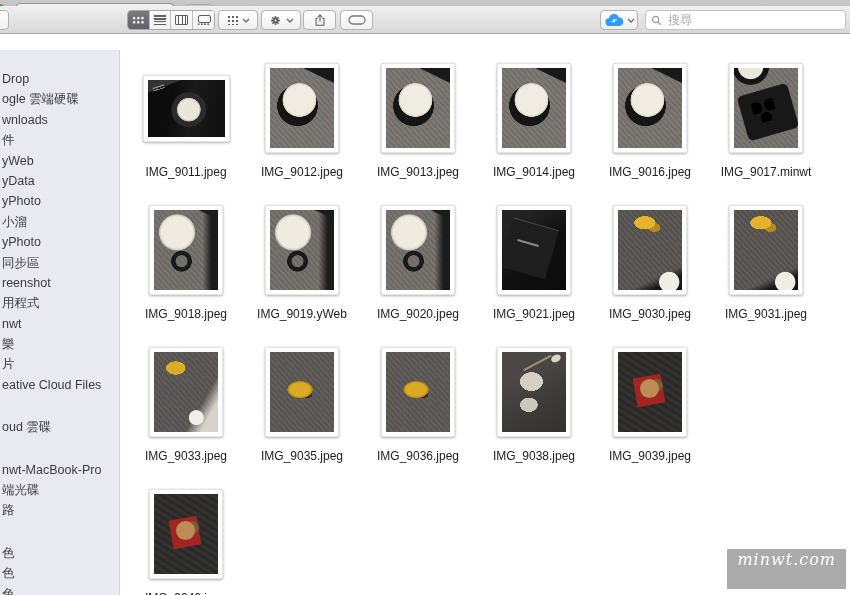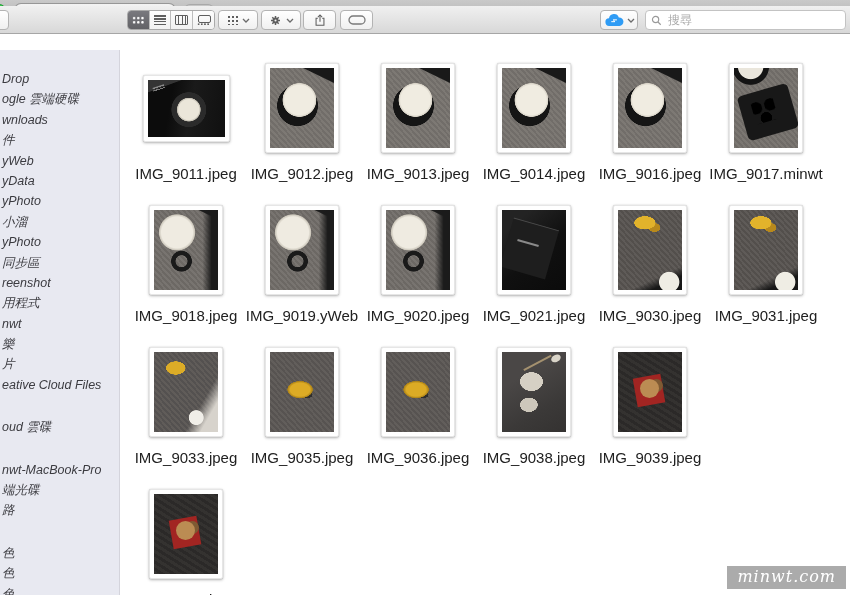--- a/index.html
+++ b/index.html
@@ -57,37 +57,37 @@
   .btn-tag{left:340px;width:33px;}
   .btn-cloud{left:600px;width:38px;}
   .search{position:absolute;left:645px;top:4px;width:201px;height:20px;border:1px solid #c3c3c3;
     border-radius:4px;background:#fff;display:flex;align-items:center;padding:0 5px;gap:4px;}
   .search input{border:none;outline:none;flex:1;font-size:12px;color:#333;background:transparent;
     font-family:"Liberation Sans",sans-serif;}
   .search input::placeholder{color:#ababab;}
 
   
   .sidebar{position:absolute;left:0;top:50px;width:120px;height:545px;background:#e8e9f1;
-    border-right:1px solid #d4d4dc;overflow:hidden;padding-top:19px;font-style:italic;}
+    border-right:1px solid #d4d4dc;overflow:hidden;padding-top:19px;}
   .sb-group{margin:0;padding:0;list-style:none;}
   .sb-group + .sb-group{margin-top:22px;}
   .sb-item{height:20.4px;line-height:20.4px;font-size:12.5px;color:#3b3b40;
     padding-left:2px;white-space:nowrap;overflow:hidden;}
 
   
   .content{position:absolute;left:121px;top:50px;width:729px;height:545px;background:#fff;
     overflow:hidden;padding:12px 0 0 7px;}
   .file-row{display:flex;}
   .file-cell{width:116px;height:142px;display:flex;flex-direction:column;align-items:center;}
   .thumb-area{height:92px;width:100%;display:flex;align-items:center;justify-content:center;}
   .frame{background:#fff;border:1px solid #e6e6e6;border-radius:2px;padding:4px;
     box-shadow:0 1px 3px rgba(0,0,0,.3),0 0 1px rgba(0,0,0,.2);}
   .photo-img{position:relative;width:64px;height:80px;overflow:hidden;background:#6f6b67;}
   .landscape .photo-img{width:77px;height:57px;}
-  .file-name{margin-top:11px;font-size:15px;color:#212121;}
+  .file-name{margin-top:11px;font-size:12px;color:#212121;}
 
   
   .v-dome-landscape .photo-img{background:
     radial-gradient(circle at 53% 52%,#ebe6da 0 20%,#beb9ad 23%,rgba(0,0,0,0) 24%),
     radial-gradient(circle at 53% 52%,#2b2b2b 0 34%,rgba(0,0,0,0) 35%),
     linear-gradient(160deg,#343434 0 14%,rgba(0,0,0,0) 15%),
     linear-gradient(100deg,#0c0c0c 0 30%,#1a1a1a 55%,#101010 100%);}
   .v-dome-landscape .photo-img::before{content:"";position:absolute;left:7%;top:11%;width:15%;height:9%;
     background:linear-gradient(#8a8a8a 0 25%,rgba(0,0,0,0) 25% 55%,#7a7a7a 55% 75%,rgba(0,0,0,0) 75%);
     transform:rotate(-18deg);}
@@ -143,21 +143,21 @@
     background:#d9d4c8;border-radius:50%;transform:rotate(-28deg);}
   .v-red-figure .photo-img{background:repeating-linear-gradient(32deg,#343230 0 3px,#2b2928 3px 6px);}
   .v-red-figure .photo-img::before{content:"";position:absolute;left:26%;top:30%;width:44%;height:36%;
     background:#a22522;transform:rotate(-10deg);}
   .v-red-figure .photo-img::after{content:"";position:absolute;left:34%;top:34%;width:30%;height:24%;
     background:#bb8c53;border-radius:50%;box-shadow:7px -3px 0 -3px #7e5a33;}
 
   
   .watermark{position:absolute;right:4px;bottom:6px;background:rgba(150,150,150,.8);
     color:#fff;font-family:"DejaVu Serif",serif;font-style:italic;font-size:16px;
-    padding:1px 10px 3px;letter-spacing:1px;}
+    padding:1px 10px 20px;letter-spacing:1px;}
 </style>
 </head>
 <body>
 
 <div class="window">
 
   <div class="tabbar">
     <div class="traffic-green"></div>
     <div class="tab-active">
       <span class="folder-ico"></span>

